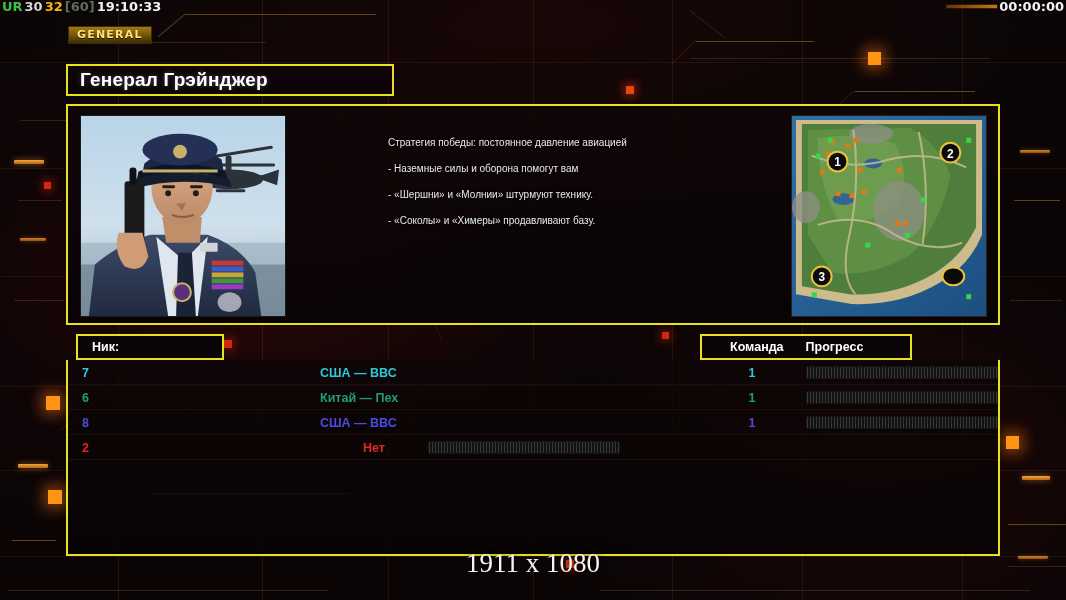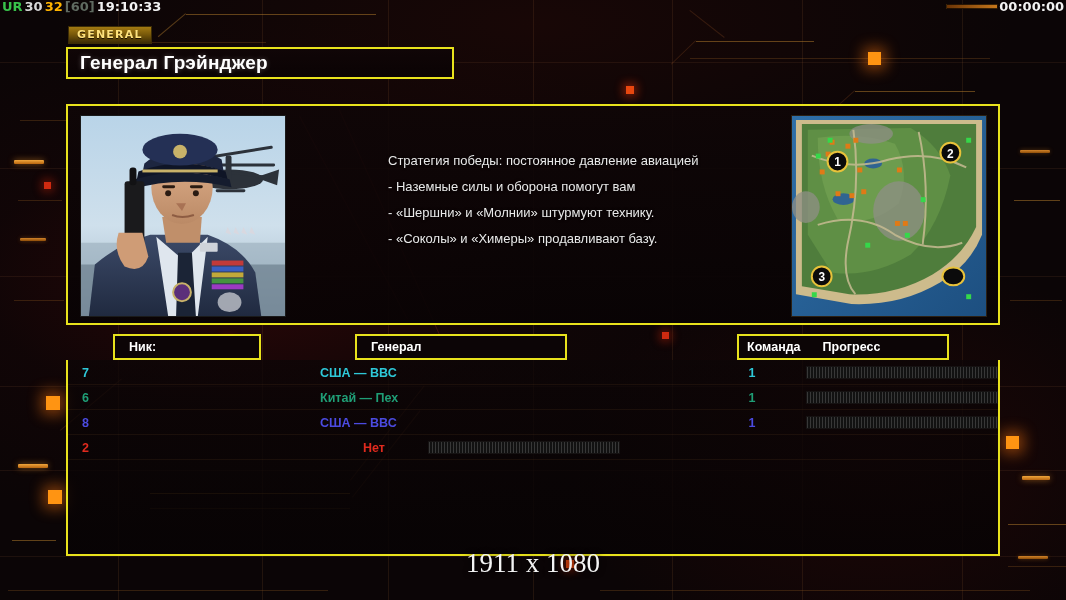--- a/index.html
+++ b/index.html
@@ -77,21 +77,21 @@
     padding: 1px 8px 2px 8px;
     background: linear-gradient(180deg,#a37a12 0%,#7a5a0a 45%,#3d2c05 100%);
     border: 1px solid #3c2c06;
     font-family: "DejaVu Sans", sans-serif;
     font-size: 11px; font-weight: bold; letter-spacing: 1.2px;
     color: #ffe27a;
     text-shadow: 0 1px 0 #201400;
     z-index: 4;
   }
   .title-box {
-    position: absolute; left: 66px; top: 47px; width: 388px; height: 32px;
+    position: absolute; left: 66px; top: 64px; width: 328px; height: 32px;
     background: linear-gradient(180deg,#100607 0%,#0a0304 100%);
     border: 2px solid #e8e21c;
     display: flex; align-items: center;
     z-index: 3;
   }
   .title-text {
     padding-left: 12px;
     color: #ffffff; font-size: 19px; font-weight: bold;
     letter-spacing: .2px;
     text-shadow: 0 0 5px rgba(255,255,255,.25);
@@ -106,48 +106,48 @@
   }
   .portrait {
     position: absolute; left: 12px; top: 9px; width: 206px; height: 202px;
     border: 1px solid #1a1a1a;
     overflow: hidden;
     background: #1d2738;
   }
   .portrait svg { display: block; width: 100%; height: 100%; }
 
   .desc {
-    position: absolute; left: 320px; top: 48px; width: 430px;
-    color: #e9e9e9; font-size: 13px; line-height: 14px;
+    position: absolute; left: 320px; top: 30px; width: 430px;
+    color: #e9e9e9; font-size: 10px; line-height: 14px;
   }
   .desc p { margin-bottom: 12px; text-shadow: 0 0 3px rgba(0,0,0,.9); }
   .desc p:last-child { margin-bottom: 12px; }
   .desc .ind { display: block; padding-left: 5px; }
 
   .minimap {
     position: absolute; right: 11px; top: 9px; width: 196px; height: 202px;
     border: 1px solid #2b2014;
     overflow: hidden; background: #2d5f2a;
   }
   .minimap svg { display: block; width: 100%; height: 100%; }
 
   
   .thead { position: absolute; top: 334px; left: 0; width: 100%; height: 26px; z-index: 3; }
   .th {
     position: absolute; top: 0; height: 26px;
     background: #0c0506;
     border: 2px solid #e8e21c;
     display: flex; align-items: center;
-    color: #ffffff; font-size: 12.5px; font-weight: bold; margin-left: 37px;
+    color: #ffffff; font-size: 12.5px; font-weight: bold;
   }
   .th span { padding-left: 14px; }
   .th-nick { left: 76px; width: 148px; }
   .th-gen  { left: 318px; width: 212px; }
   .th-team { left: 700px; width: 212px; }
-  .th-team span:first-child { padding-left: 8px; }
+  .th-team span:first-child { padding-left: 28px; }
   .th-team span:last-child  { padding-left: 22px; }
 
   .tbody {
     position: absolute; left: 66px; top: 360px; width: 934px; height: 196px;
     border: 2px solid #e8e21c;
     border-top: none;
     background: linear-gradient(180deg, rgba(12,5,6,.75) 0%, rgba(7,3,4,.85) 100%);
     z-index: 3;
   }
   .row {
@@ -426,23 +426,20 @@
           <text x="30" y="167" font-family="Liberation Sans, sans-serif" font-size="12" font-weight="bold" fill="#fff" text-anchor="middle">3</text>
           <ellipse cx="163" cy="162" rx="11" ry="9" fill="#0b0b0b" stroke="#e8c23a" stroke-width="2"></ellipse>
         </g>
       </svg>
     </div>
   </div>
 
   <div class="thead">
     <div class="th th-nick">
       <span>Ник:</span>
-    </div>
-    <div class="th th-gen">
-      <span>Генерал</span>
     </div>
     <div class="th th-team">
       <span>Команда</span>
       <span>Прогресс</span>
     </div>
   </div>
 
   <div class="tbody">
     <div class="rows-host">
         <div class="row">

